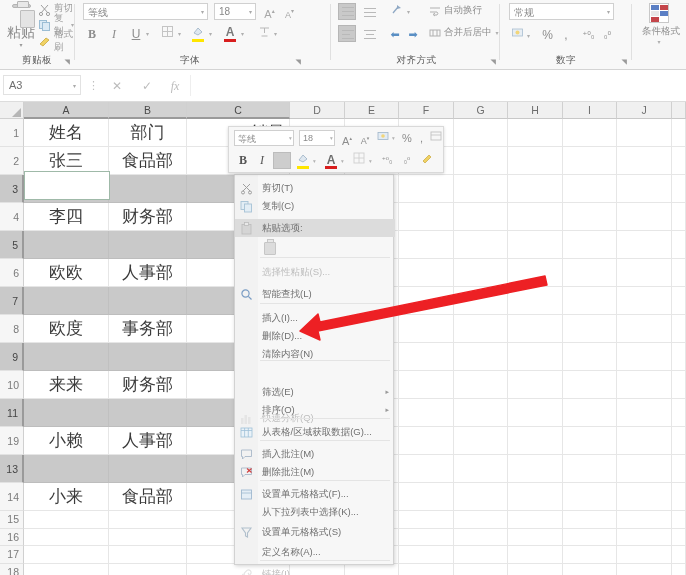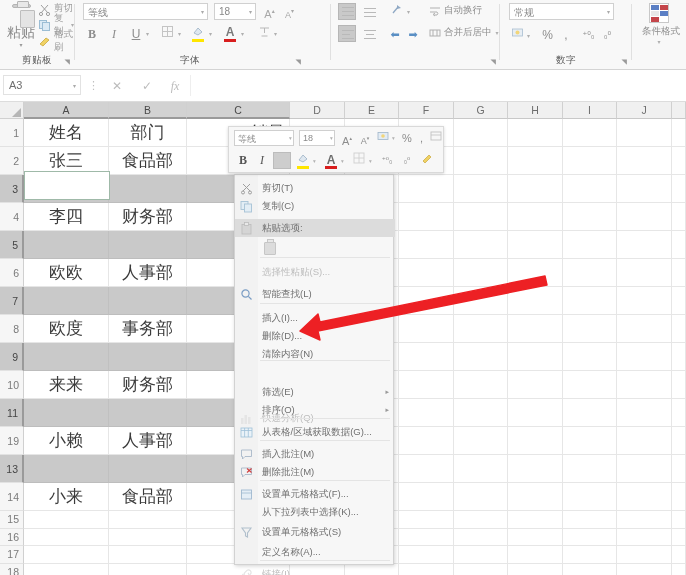--- a/index.html
+++ b/index.html
@@ -334,20 +334,21 @@
           <rect x="1" y="3" width="10" height="6"></rect>
                 <line x1="4" y1="3" x2="4" y2="9"></line>
                 <line x1="8" y1="3" x2="8" y2="9"></line>
               </g>
             </svg>
         </span>
         <span>合并后居中</span>
         <span class="cc" style="font-size:6px;color:#b0b0b0;margin-left:4px;">▾</span>
       </div>
 
+      <div class="rgroup-label">对齐方式</div>
       <div class="dlg" style="right:4px;">◥</div>
     </div>
     <div class="rsep" style="left:499px;"></div>
 
     <div class="rgroup" id="g-num">
       <div class="numbox">
         <span>常规</span>
         <span class="fbcaret">▾</span>
       </div>
       <div class="nbtn" style="left:8px;width:17px;">

